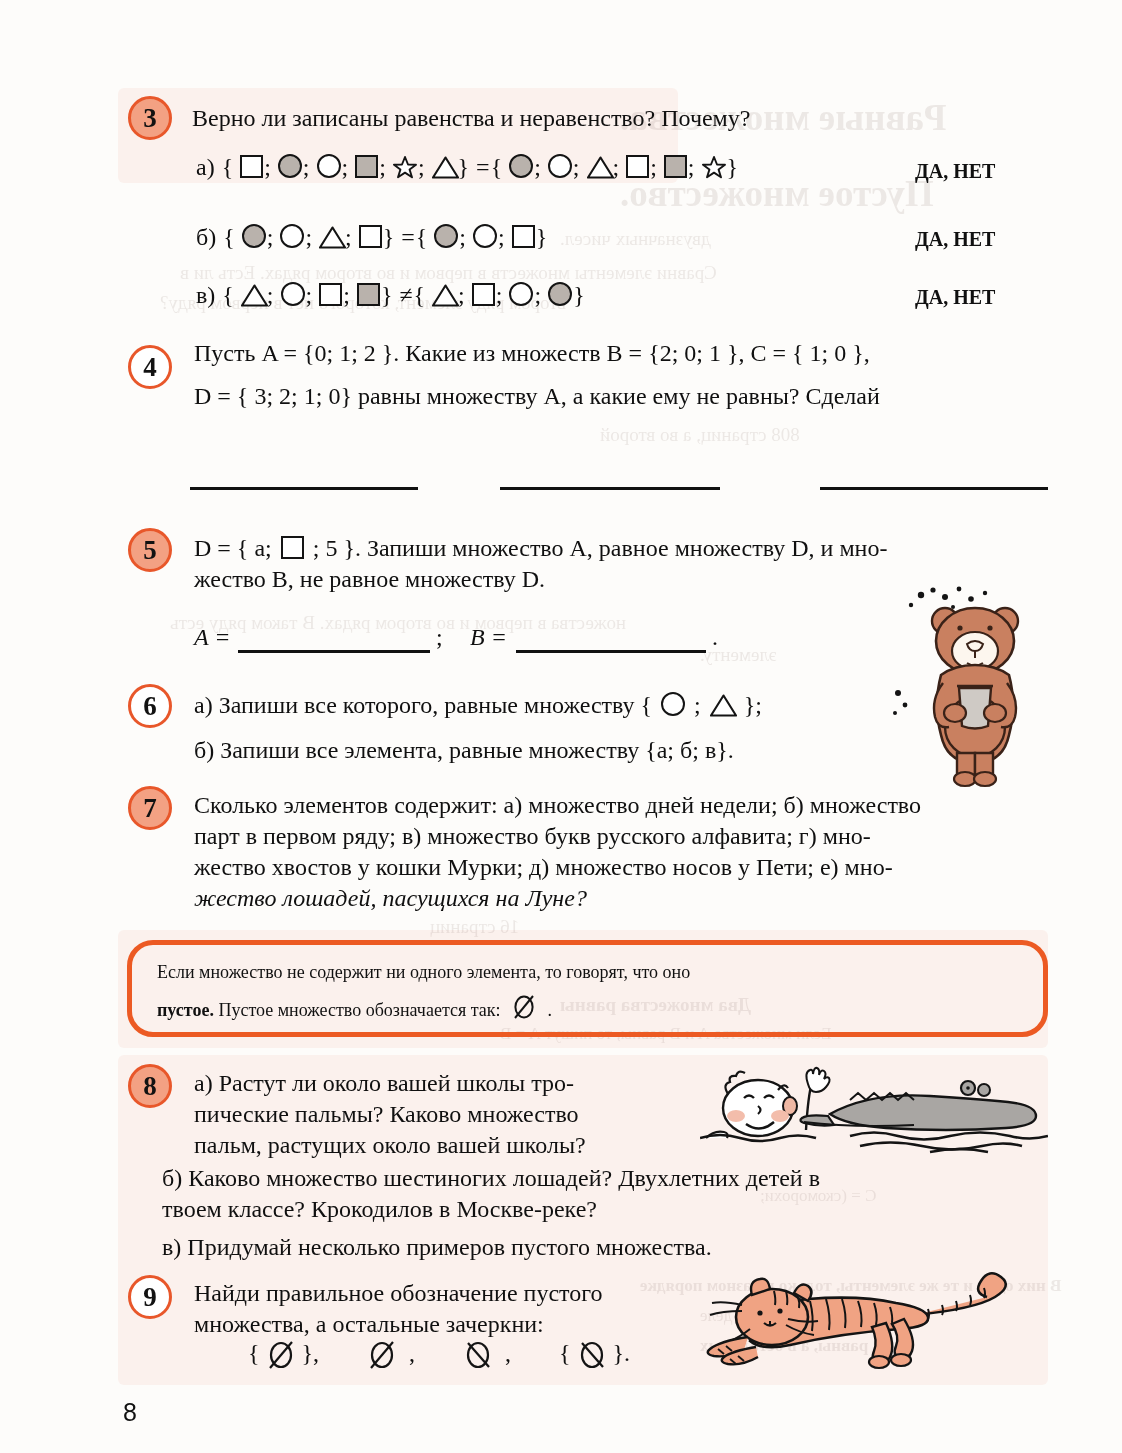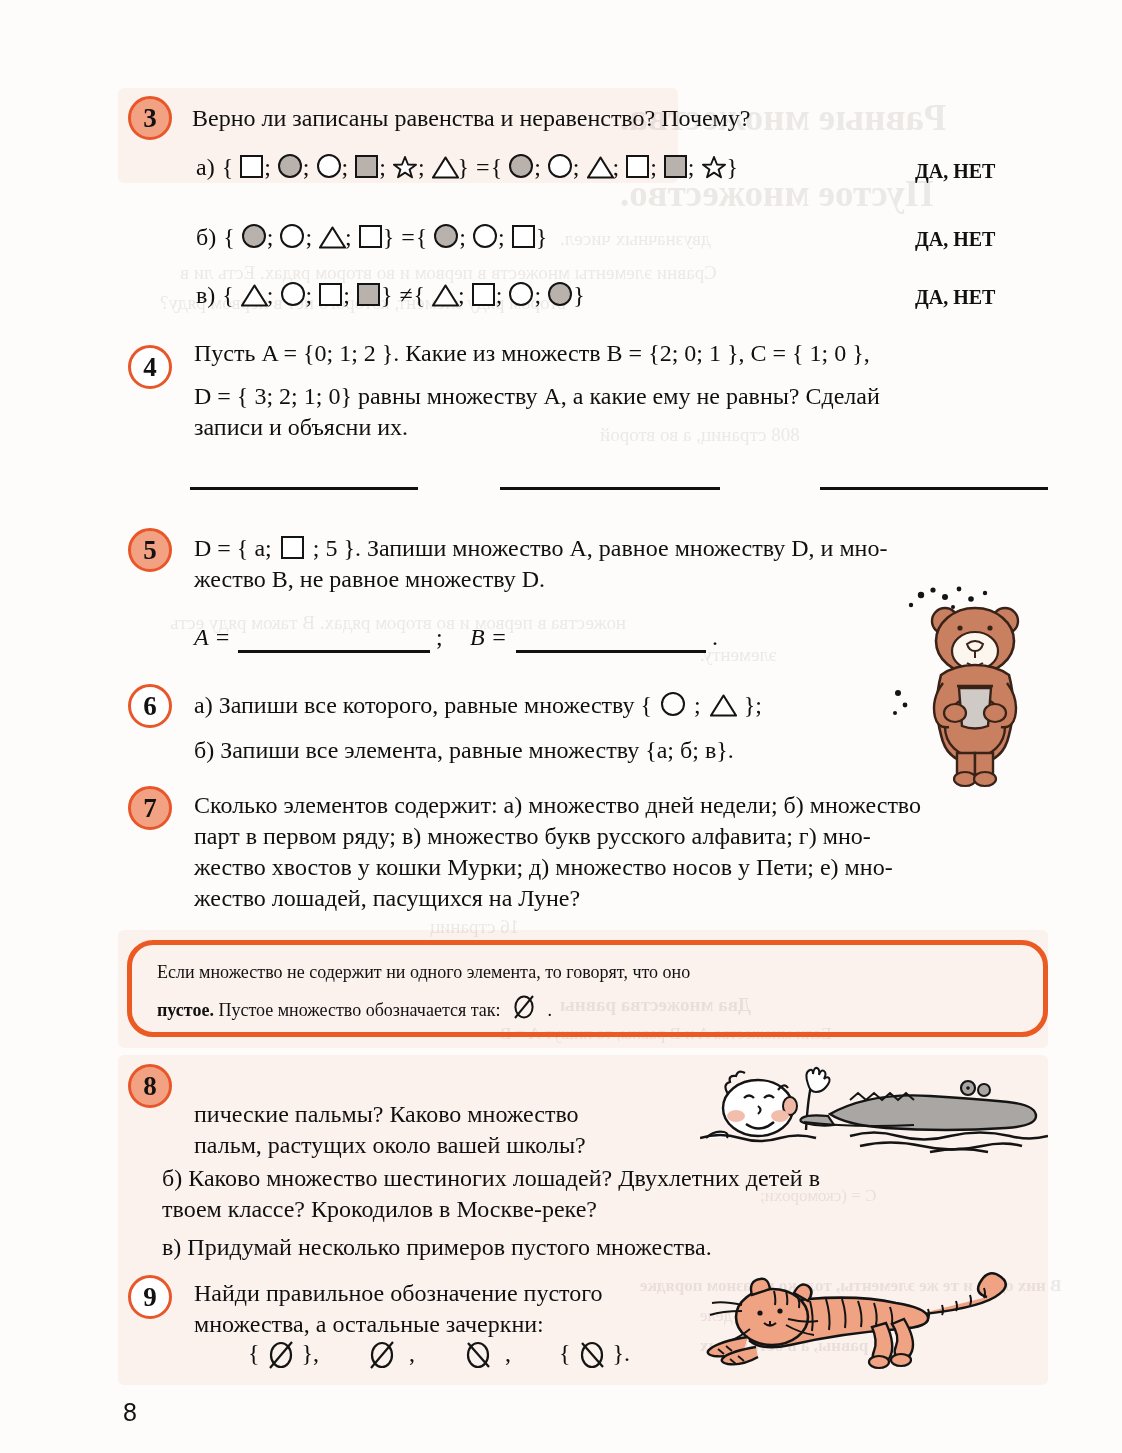--- a/index.html
+++ b/index.html
@@ -187,21 +187,20 @@
         </svg></span><span class="sep">;</span>
     <span class="sq"></span><span class="sep">;</span>
     <span class="ci"></span><span class="sep">;</span>
     <span class="ci g"></span><span class="sep">}</span>
   </div>
   <div class="body" style="left:915px;top:284px;font-weight:700;font-size:20px;">ДА, НЕТ</div>
 
   <div class="num" style="left:128px;top:345px;">4</div>
   <div class="body" style="left:194px;top:338px;width:860px;">Пусть A =  {0; 1; 2 }. Какие из множеств B = {2; 0; 1 }, C = { 1; 0 },</div>
   <div class="body" style="left:194px;top:381px;width:860px;">D = { 3; 2; 1; 0} равны множеству A, а какие ему не равны? Сделай</div>
-  <div class="body" style="left:194px;top:412px;width:860px;">записи и объясни их.</div>
 
   <div class="rule" style="left:190px;top:487px;width:228px;"></div>
   <div class="rule" style="left:500px;top:487px;width:220px;"></div>
   <div class="rule" style="left:820px;top:487px;width:228px;"></div>
 
   <div class="num filled" style="left:128px;top:528px;">5</div>
   <div class="body" style="left:194px;top:533px;white-space:nowrap;">
     <span>D = { а;</span>
     <span class="sq" style="margin:0 3px;"></span>
     <span>; 5 }. Запиши множество A,  равное множеству D, и мно-</span>
@@ -224,37 +223,38 @@
           <polygon points="13.5,1.5 26,21.5 1,21.5" fill="#fff" stroke="#141414" stroke-width="2.1" stroke-linejoin="round"></polygon>
         </svg></span>
     <span>};</span>
   </div>
   <div class="body" style="left:194px;top:735px;width:800px;">б) Запиши все элемента, равные множеству {а; б; в}.</div>
 
   <div class="num filled" style="left:128px;top:786px;">7</div>
   <div class="body just" style="left:194px;top:790px;width:860px;">Сколько элементов содержит: а) множество дней недели; б) множество</div>
   <div class="body just" style="left:194px;top:821px;width:855px;">парт в первом ряду; в) множество букв русского алфавита; г) мно-</div>
   <div class="body just" style="left:194px;top:852px;width:855px;">жество хвостов у кошки Мурки; д) множество носов у Пети; е) мно-</div>
-  <div class="body" style="left:194px;top:883px;width:860px;">жество лошадей, пасущихся на Луне?</div>
+  <div class="body" style="left:194px;top:883px;width:860px;font-style:italic;">жество лошадей, пасущихся на Луне?</div>
 
   <div class="callout" style="left:127px;top:940px;width:921px;height:97px;">
     <div class="txt" style="left:25px;top:14px;white-space:nowrap;">Если множество не содержит ни одного элемента, то говорят, что оно</div>
     <div class="txt" style="left:25px;top:46px;white-space:nowrap;">
       <b>пустое.</b><span> Пустое множество обозначается так:</span>
       <span class="emptyset" style="margin:0 6px;">
         <svg width="26" height="30" viewBox="0 0 26 30">
             <ellipse cx="13" cy="16" rx="8.6" ry="10.4" fill="none" stroke="#141414" stroke-width="2"></ellipse>
             <line x1="4" y1="27" x2="22" y2="5" stroke="#141414" stroke-width="2"></line>
           </svg>
       </span>
       <span>.</span>
     </div>
   </div>
 
   <div class="num filled" style="left:128px;top:1064px;">8</div>
+  <div class="body just" style="left:194px;top:1068px;width:500px;">а) Растут ли около вашей школы тро-</div>
   <div class="body just" style="left:194px;top:1099px;width:500px;">пические пальмы? Каково множество</div>
   <div class="body" style="left:194px;top:1130px;width:520px;">пальм,  растущих около вашей школы?</div>
   <div class="body just" style="left:162px;top:1163px;width:886px;">б) Каково множество шестиногих лошадей? Двухлетних детей в</div>
   <div class="body" style="left:162px;top:1194px;width:886px;">твоем классе? Крокодилов в Москве-реке?</div>
   <div class="body" style="left:162px;top:1232px;width:886px;">в) Придумай несколько примеров пустого множества.</div>
 
   <div class="num" style="left:128px;top:1275px;">9</div>
   <div class="body just" style="left:194px;top:1278px;width:470px;">Найди правильное обозначение пустого</div>
   <div class="body" style="left:194px;top:1309px;width:520px;">множества, а остальные зачеркни:</div>
 

